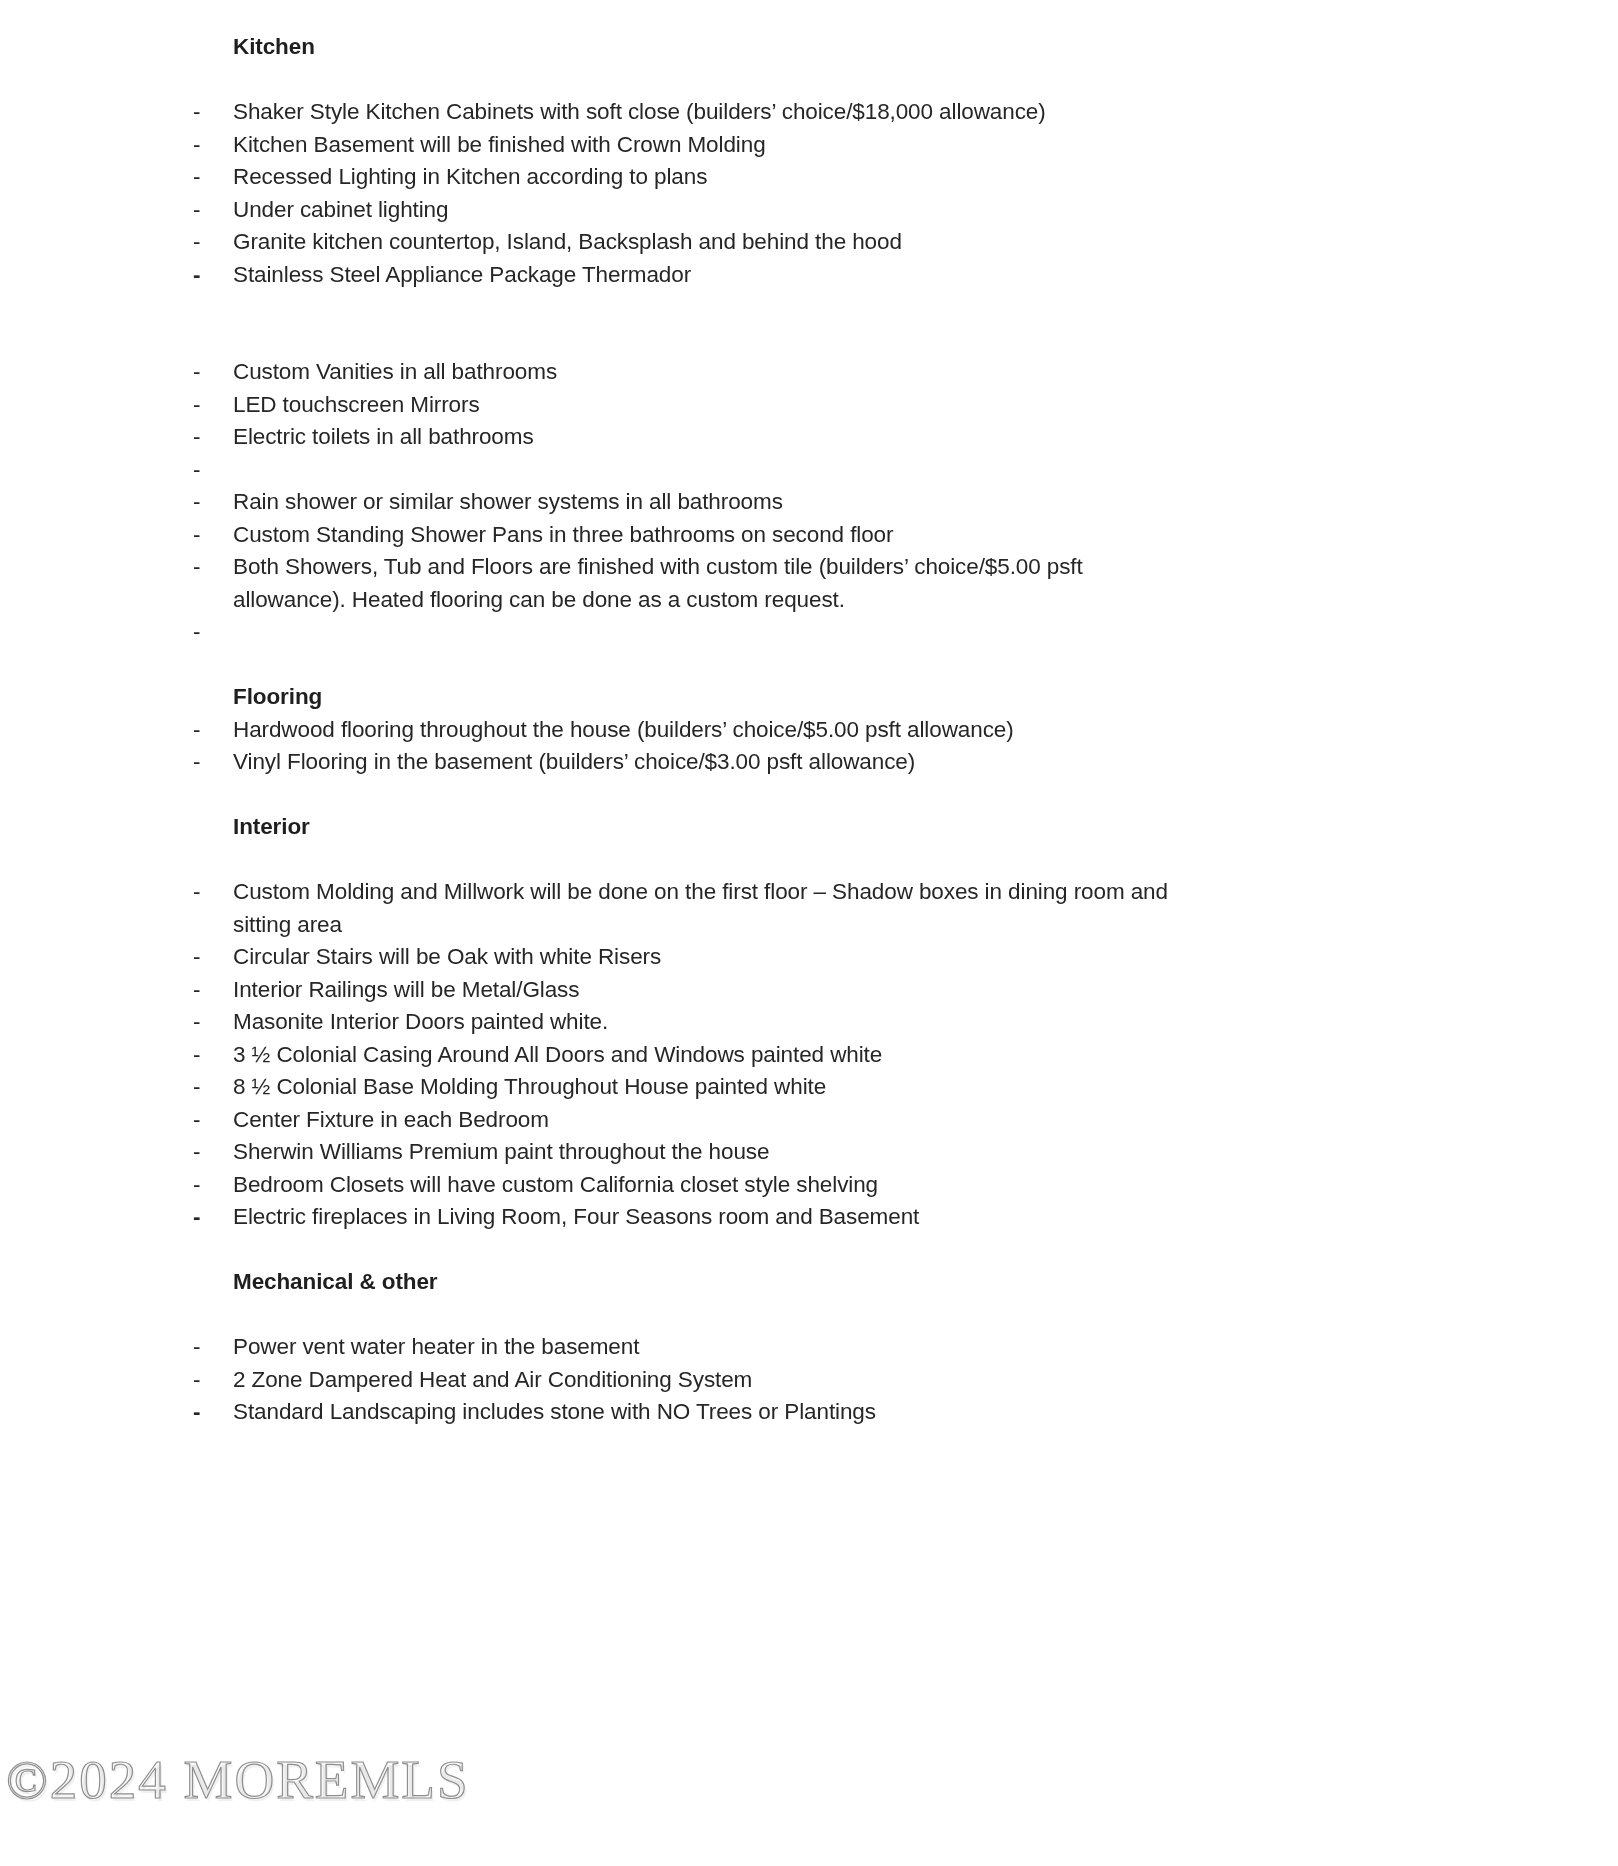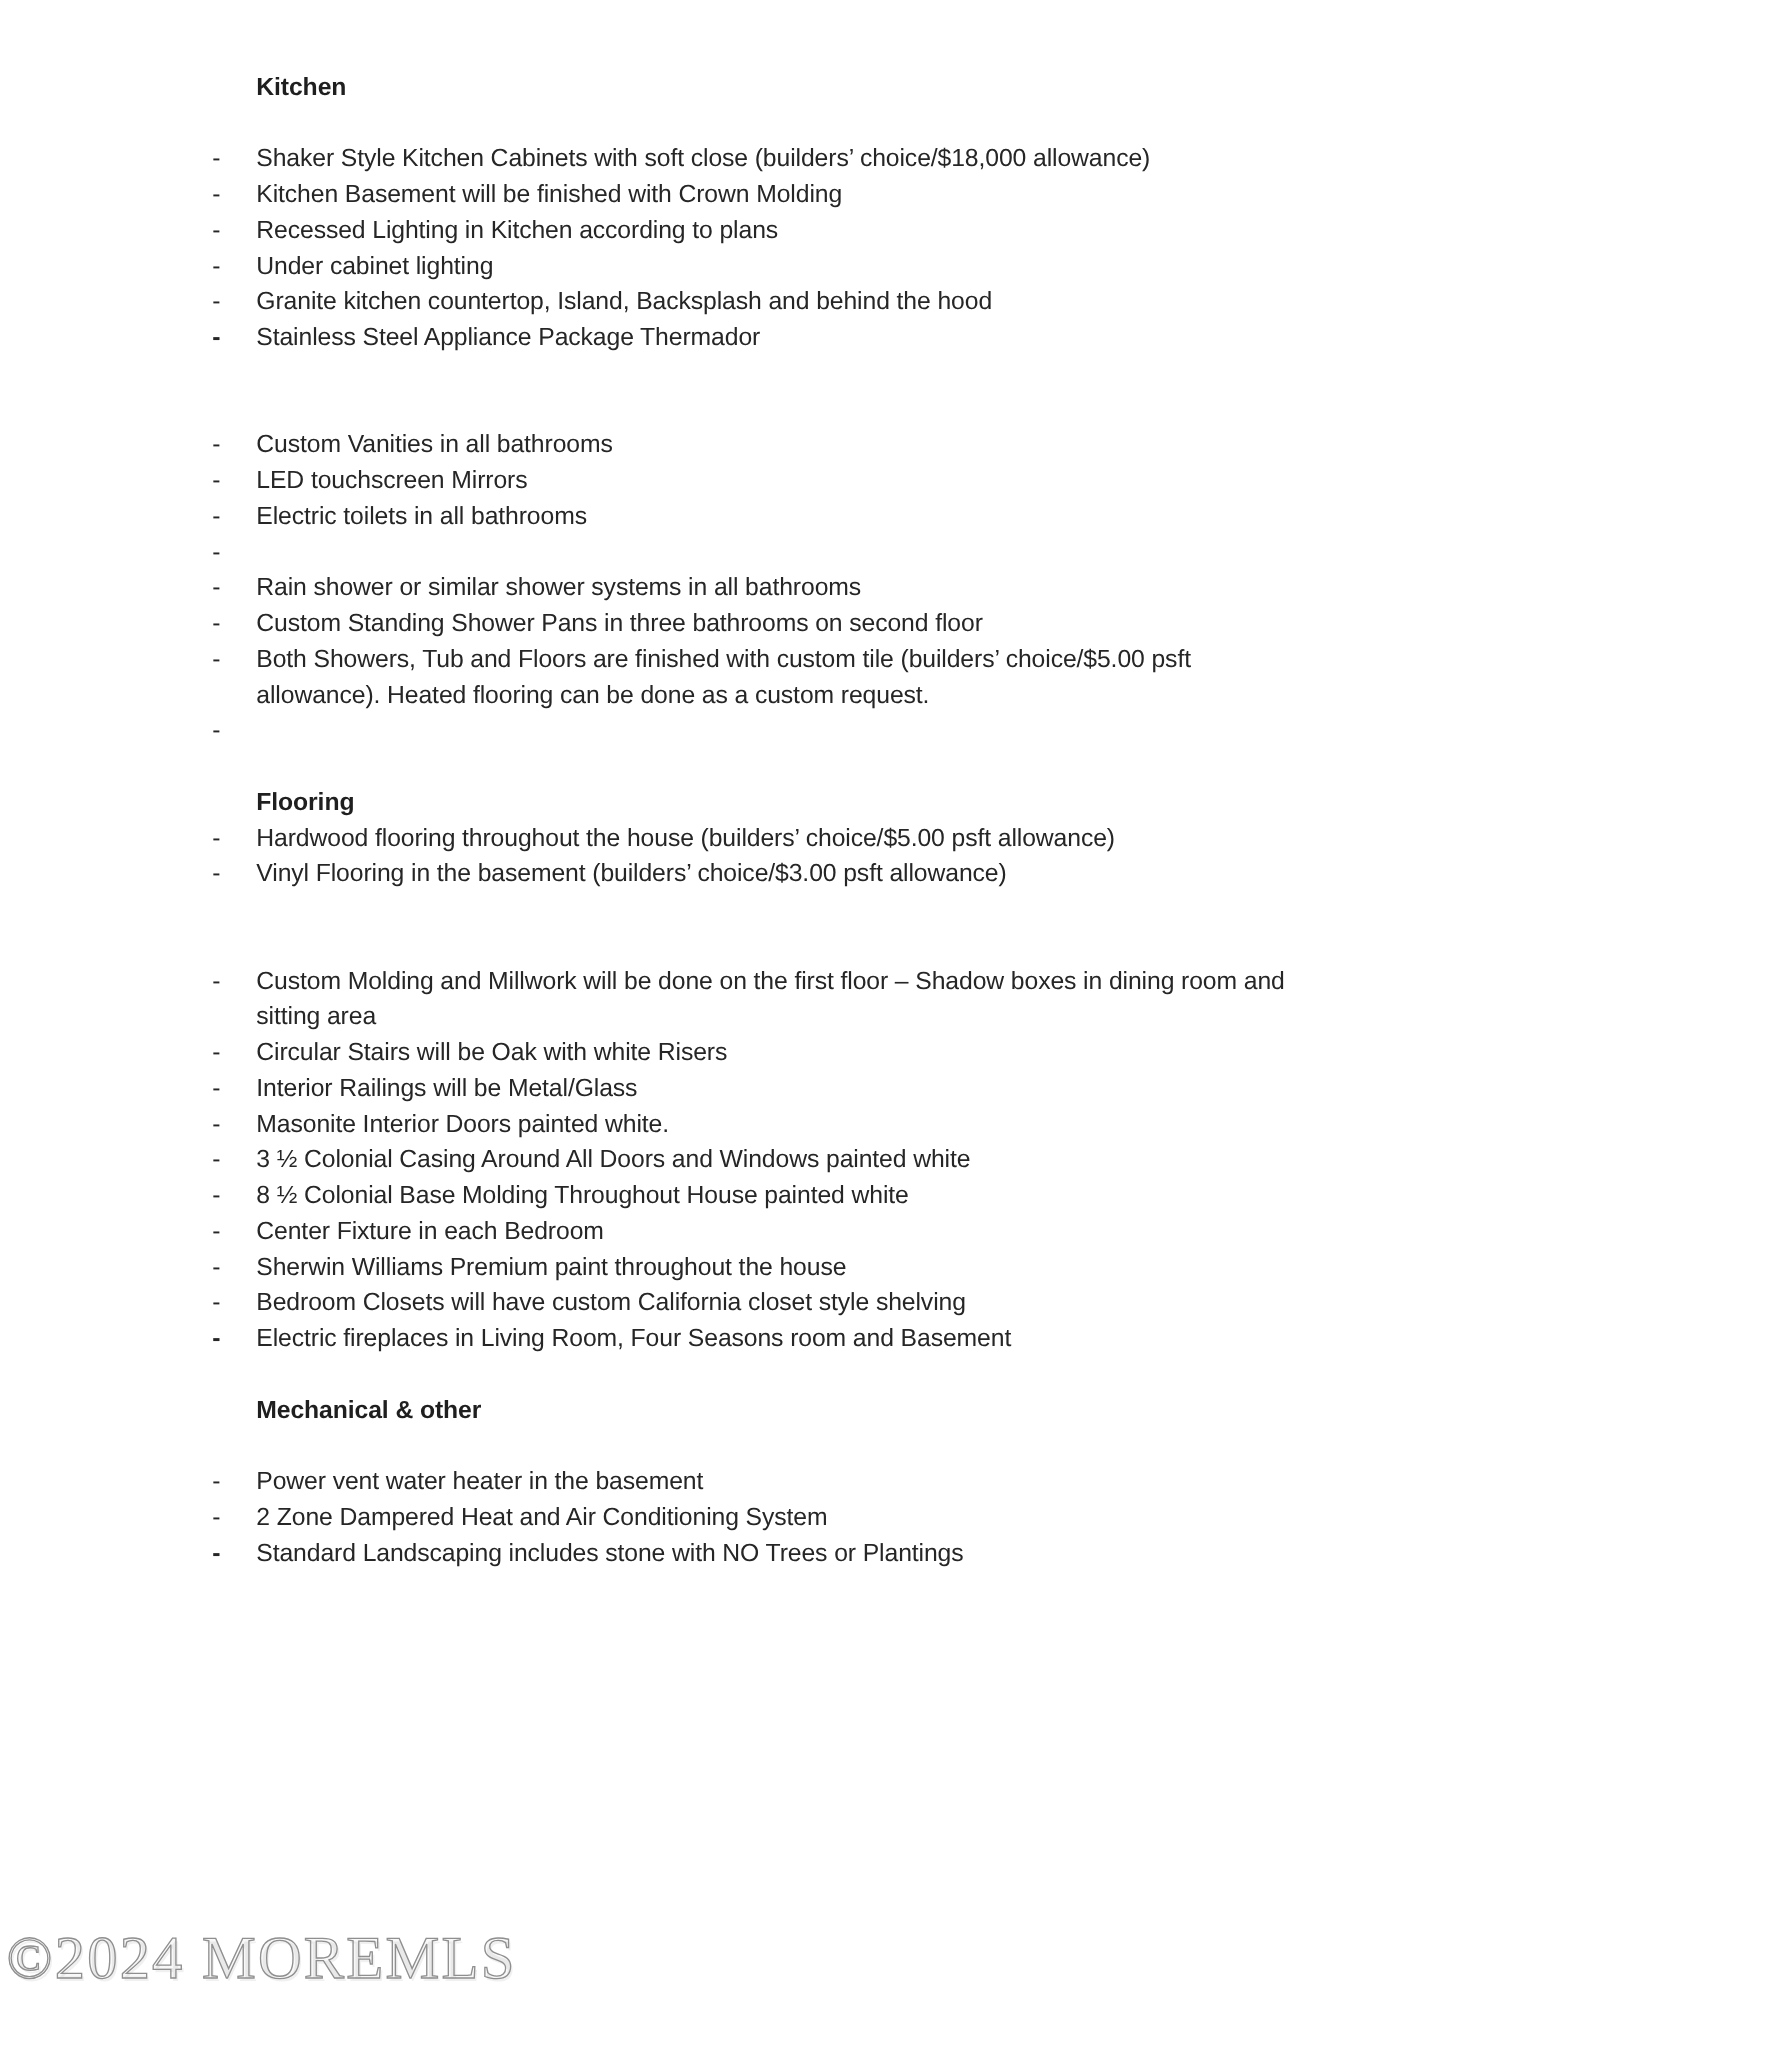--- a/index.html
+++ b/index.html
@@ -8,21 +8,21 @@
     width: 1618px;
     height: 1866px;
     background: #ffffff;
     overflow: hidden;
     font-family: "Liberation Sans", sans-serif;
     font-size: 22.5px;
     line-height: 32.5px;
     color: #262626;
     letter-spacing: -0.1px;
   }
-  .content { padding-top: 31px; margin-top: 32px; }
+  .content { padding-top: 31px; }
   .sec { margin: 0; }
   .sec:not(:first-child) { margin-top: 32.5px; }
   .heading {
     margin: 0 0 0 233px;
     font-size: 22.5px;
     line-height: 32.5px;
     font-weight: 700;
     color: #1f1f1f;
   }
   .gap { height: 32.5px; }
@@ -131,20 +131,21 @@
             <span class="dash">-</span>
             <span class="txt">Hardwood flooring throughout the house (builders’ choice/$5.00 psft allowance)</span>
           </li>
           <li class="item">
             <span class="dash">-</span>
             <span class="txt">Vinyl Flooring in the basement (builders’ choice/$3.00 psft allowance)</span>
           </li>
         </ul>
       </section>
       <section class="sec">
+        <h2 class="heading">Interior</h2>
         <div class="gap"></div>
         <ul class="items">
           <li class="item">
             <span class="dash">-</span>
             <span class="txt">Custom Molding and Millwork will be done on the first floor – Shadow boxes in dining room and
 sitting area</span>
           </li>
           <li class="item">
             <span class="dash">-</span>
             <span class="txt">Circular Stairs will be Oak with white Risers</span>

